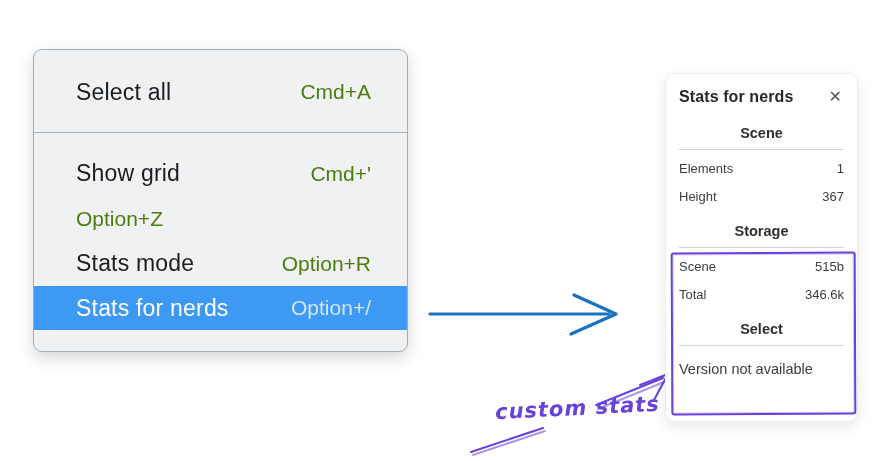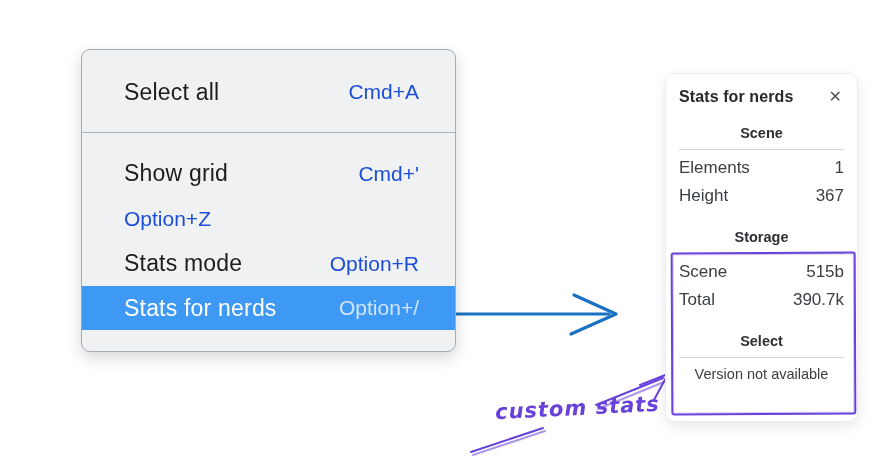--- a/index.html
+++ b/index.html
@@ -18,38 +18,37 @@
   .menu {
     position: absolute;
     left: 33px; top: 49px;
     width: 375px; height: 303px;
     background: #f0f1f3;
     border: 1.5px solid #a4adb5;
     border-radius: 9px;
     box-shadow: 0 6px 16px rgba(0,0,0,0.16);
     padding-top: 20px;
     padding-bottom: 24px;
-    margin-left: 48px;
   }
   .menu-row {
     height: 44px;
     display: flex;
     align-items: center;
     justify-content: space-between;
     padding: 0 36px 0 42px;
     cursor: default;
   }
   .menu-row .mi-label {
     font-size: 23px;
     color: #1b1d1f;
     letter-spacing: 0.2px;
   }
   .menu-row .mi-shortcut {
     font-size: 21px;
-    color: #1d4ed8;
+    color: #4d7c0f;
   }
   .menu-row.selected { background: var(--highlight, #3d99f4); }
   .menu-row.selected .mi-label { color: #ffffff; }
   .menu-row.selected .mi-shortcut { color: rgba(255,255,255,0.75); }
   .menu-divider {
     height: 0;
     border-top: 1.5px solid #aab3ba;
     margin: 18px 0 18px 0;
   }
   .menu-group2 .menu-row { height: 45px; }
@@ -86,39 +85,38 @@
     cursor: pointer;
     padding: 1px 2px;
   }
   .sec-head {
     margin-top: 19px;
     text-align: center;
     font-weight: 700;
     font-size: 14.5px;
     color: #2c2f33;
   }
-  .sec-head.tight { margin-top: 19px; }
+  .sec-head.tight { margin-top: 13px; }
   .sec-divider {
     border-top: 1px solid #cfd5db;
     margin: 8px 0 4px 0;
   }
   .stat-row {
     height: 28px;
     display: flex;
     align-items: center;
     justify-content: space-between;
-    font-size: 17px;
+    font-size: 13px;
     color: #3b4045;
   }
   .version-note {
-    margin-top: 8px;
+    margin-top: 15px;
     font-size: 14.5px;
     color: #3b4045;
     white-space: nowrap;
-    text-align: center;
   }
 
   
   .purple-box {
     position: absolute;
     left: 671px; top: 252px;
     width: 185px; height: 163px;
     border: 2px solid var(--annotation, #6741d9);
     border-radius: 3px;
     box-shadow: inset 0 0 0 1px rgba(103,65,217,0.28);
@@ -212,21 +210,21 @@
 
     <div class="section">
       <div class="sec-head tight">Storage</div>
       <div class="sec-divider"></div>
       <div class="stat-row">
         <span>Scene</span>
         <span>515b</span>
       </div>
       <div class="stat-row">
         <span>Total</span>
-        <span>390.7k</span>
+        <span>346.6k</span>
       </div>
     </div>
 
     <div class="section">
       <div class="sec-head tight">Select</div>
       <div class="sec-divider"></div>
       <div class="version-note">Version not available</div>
     </div>
   </div>
 

